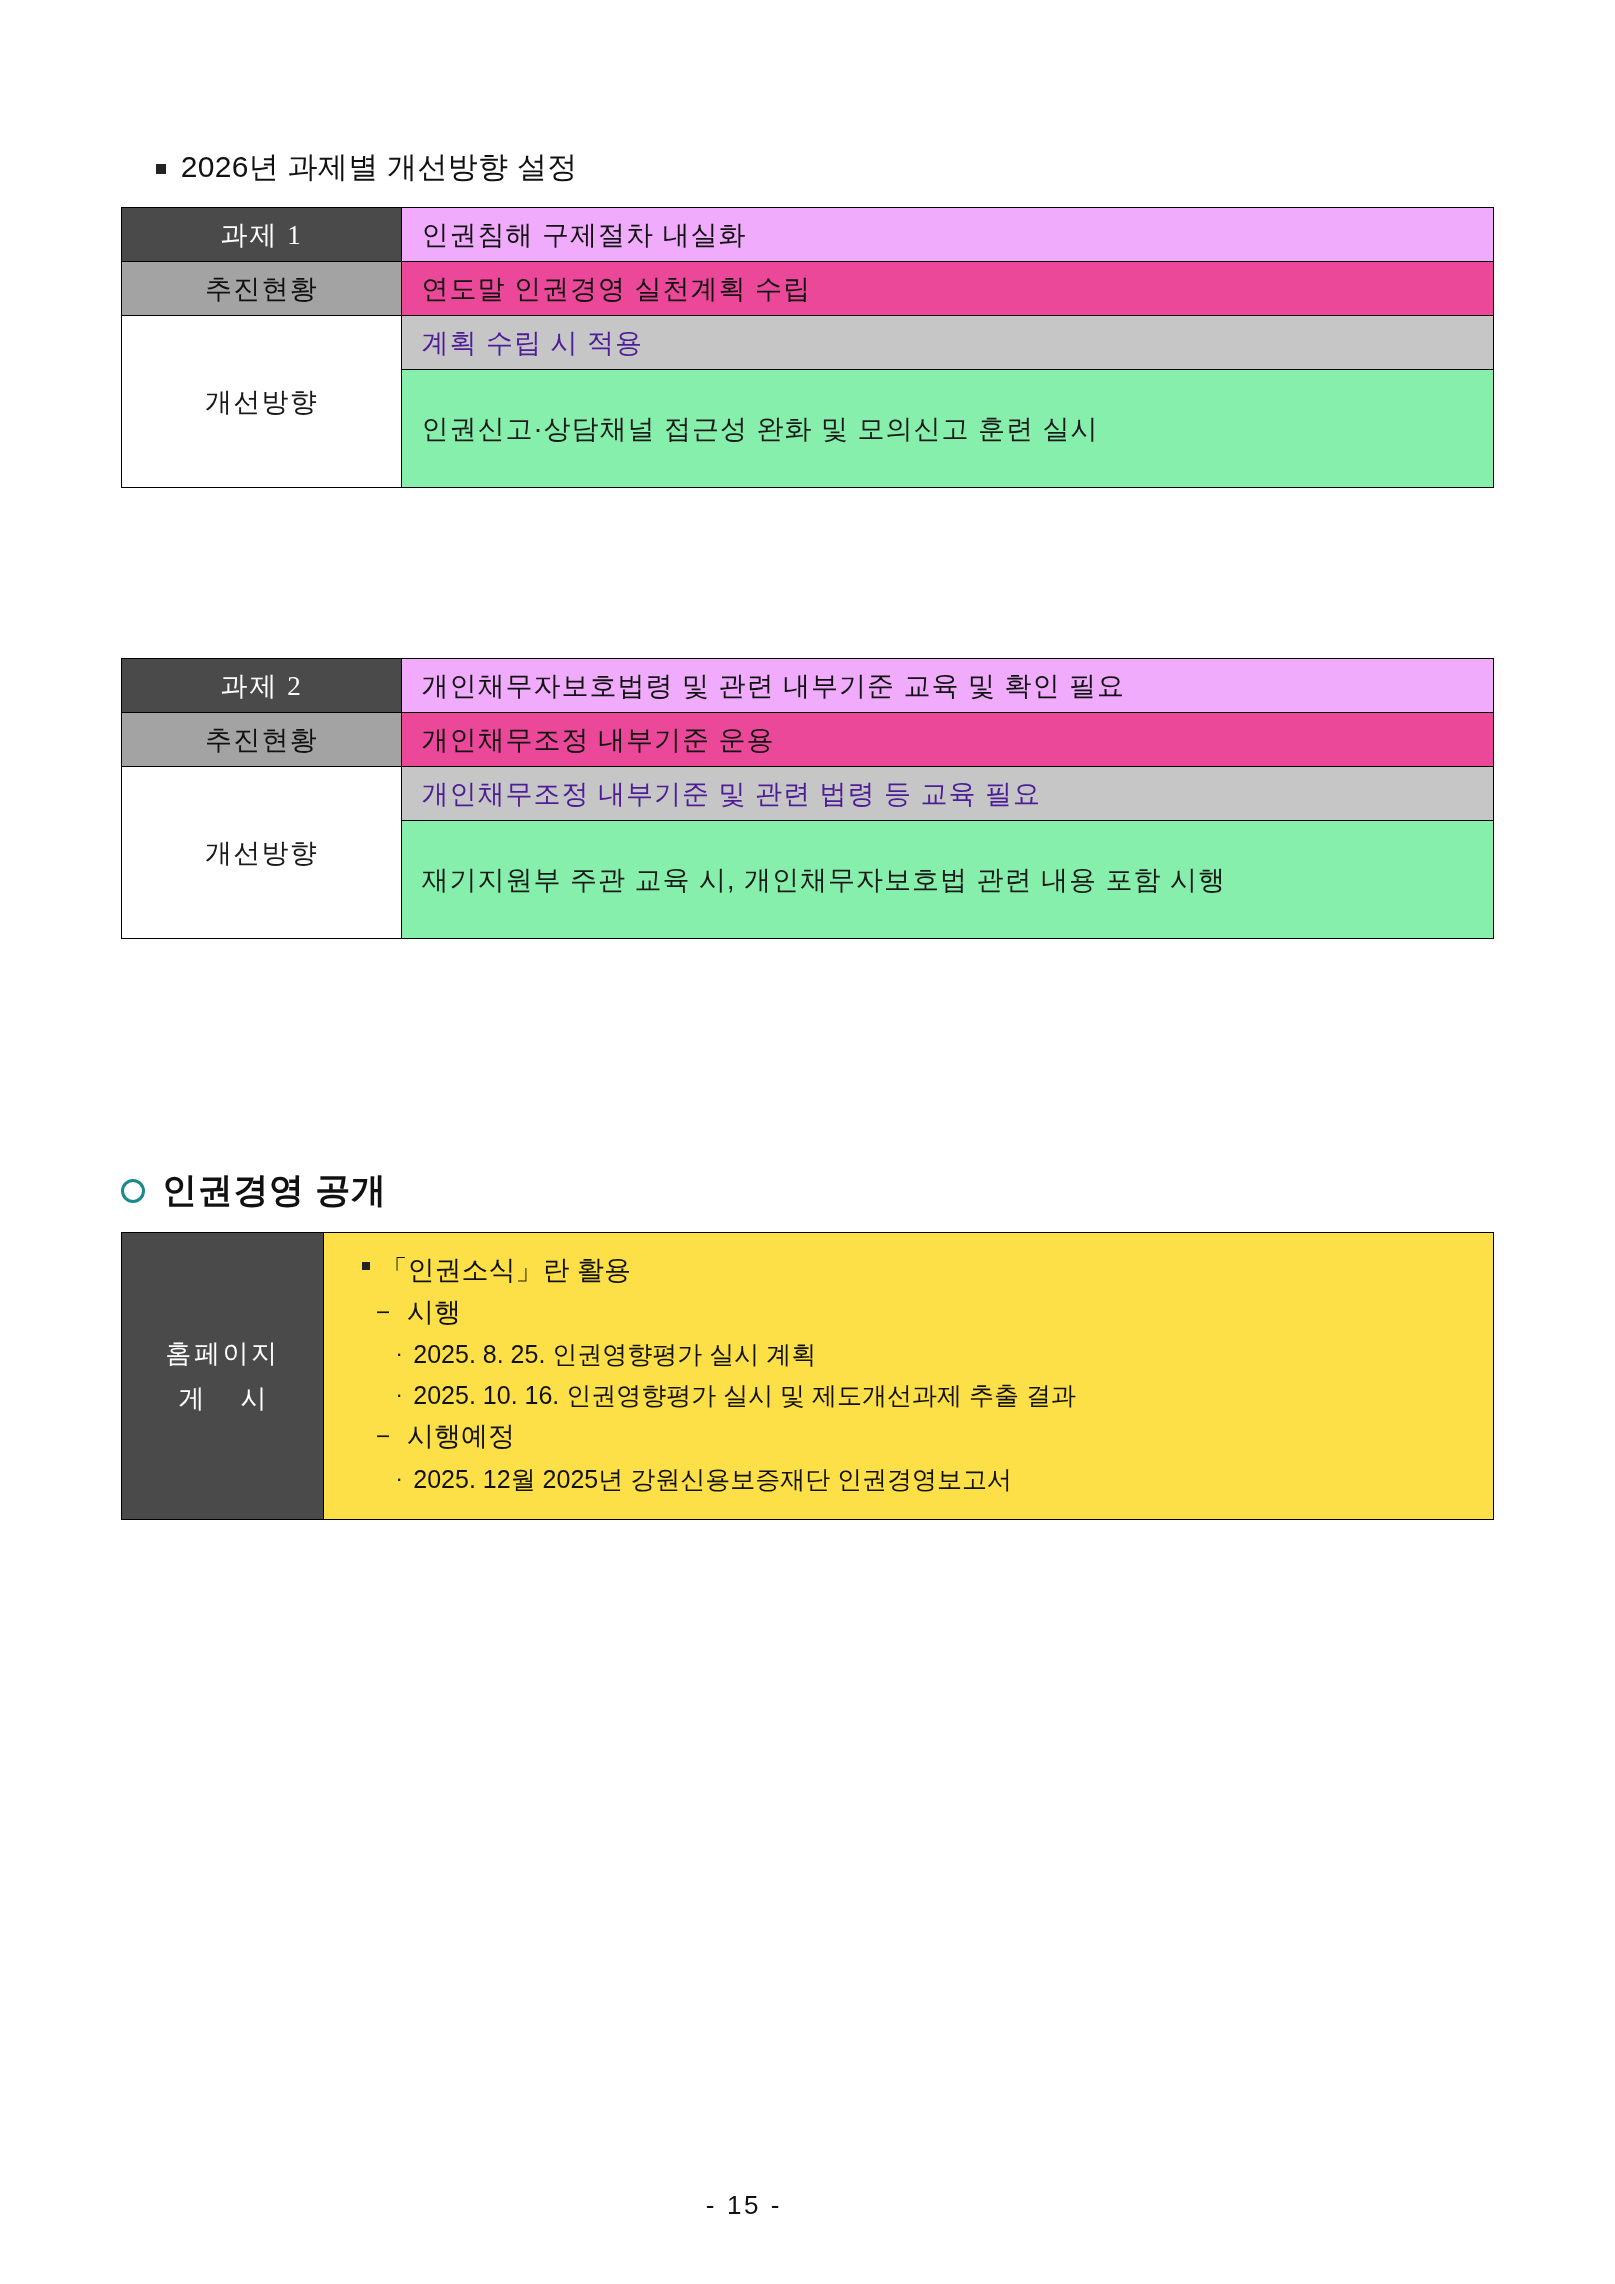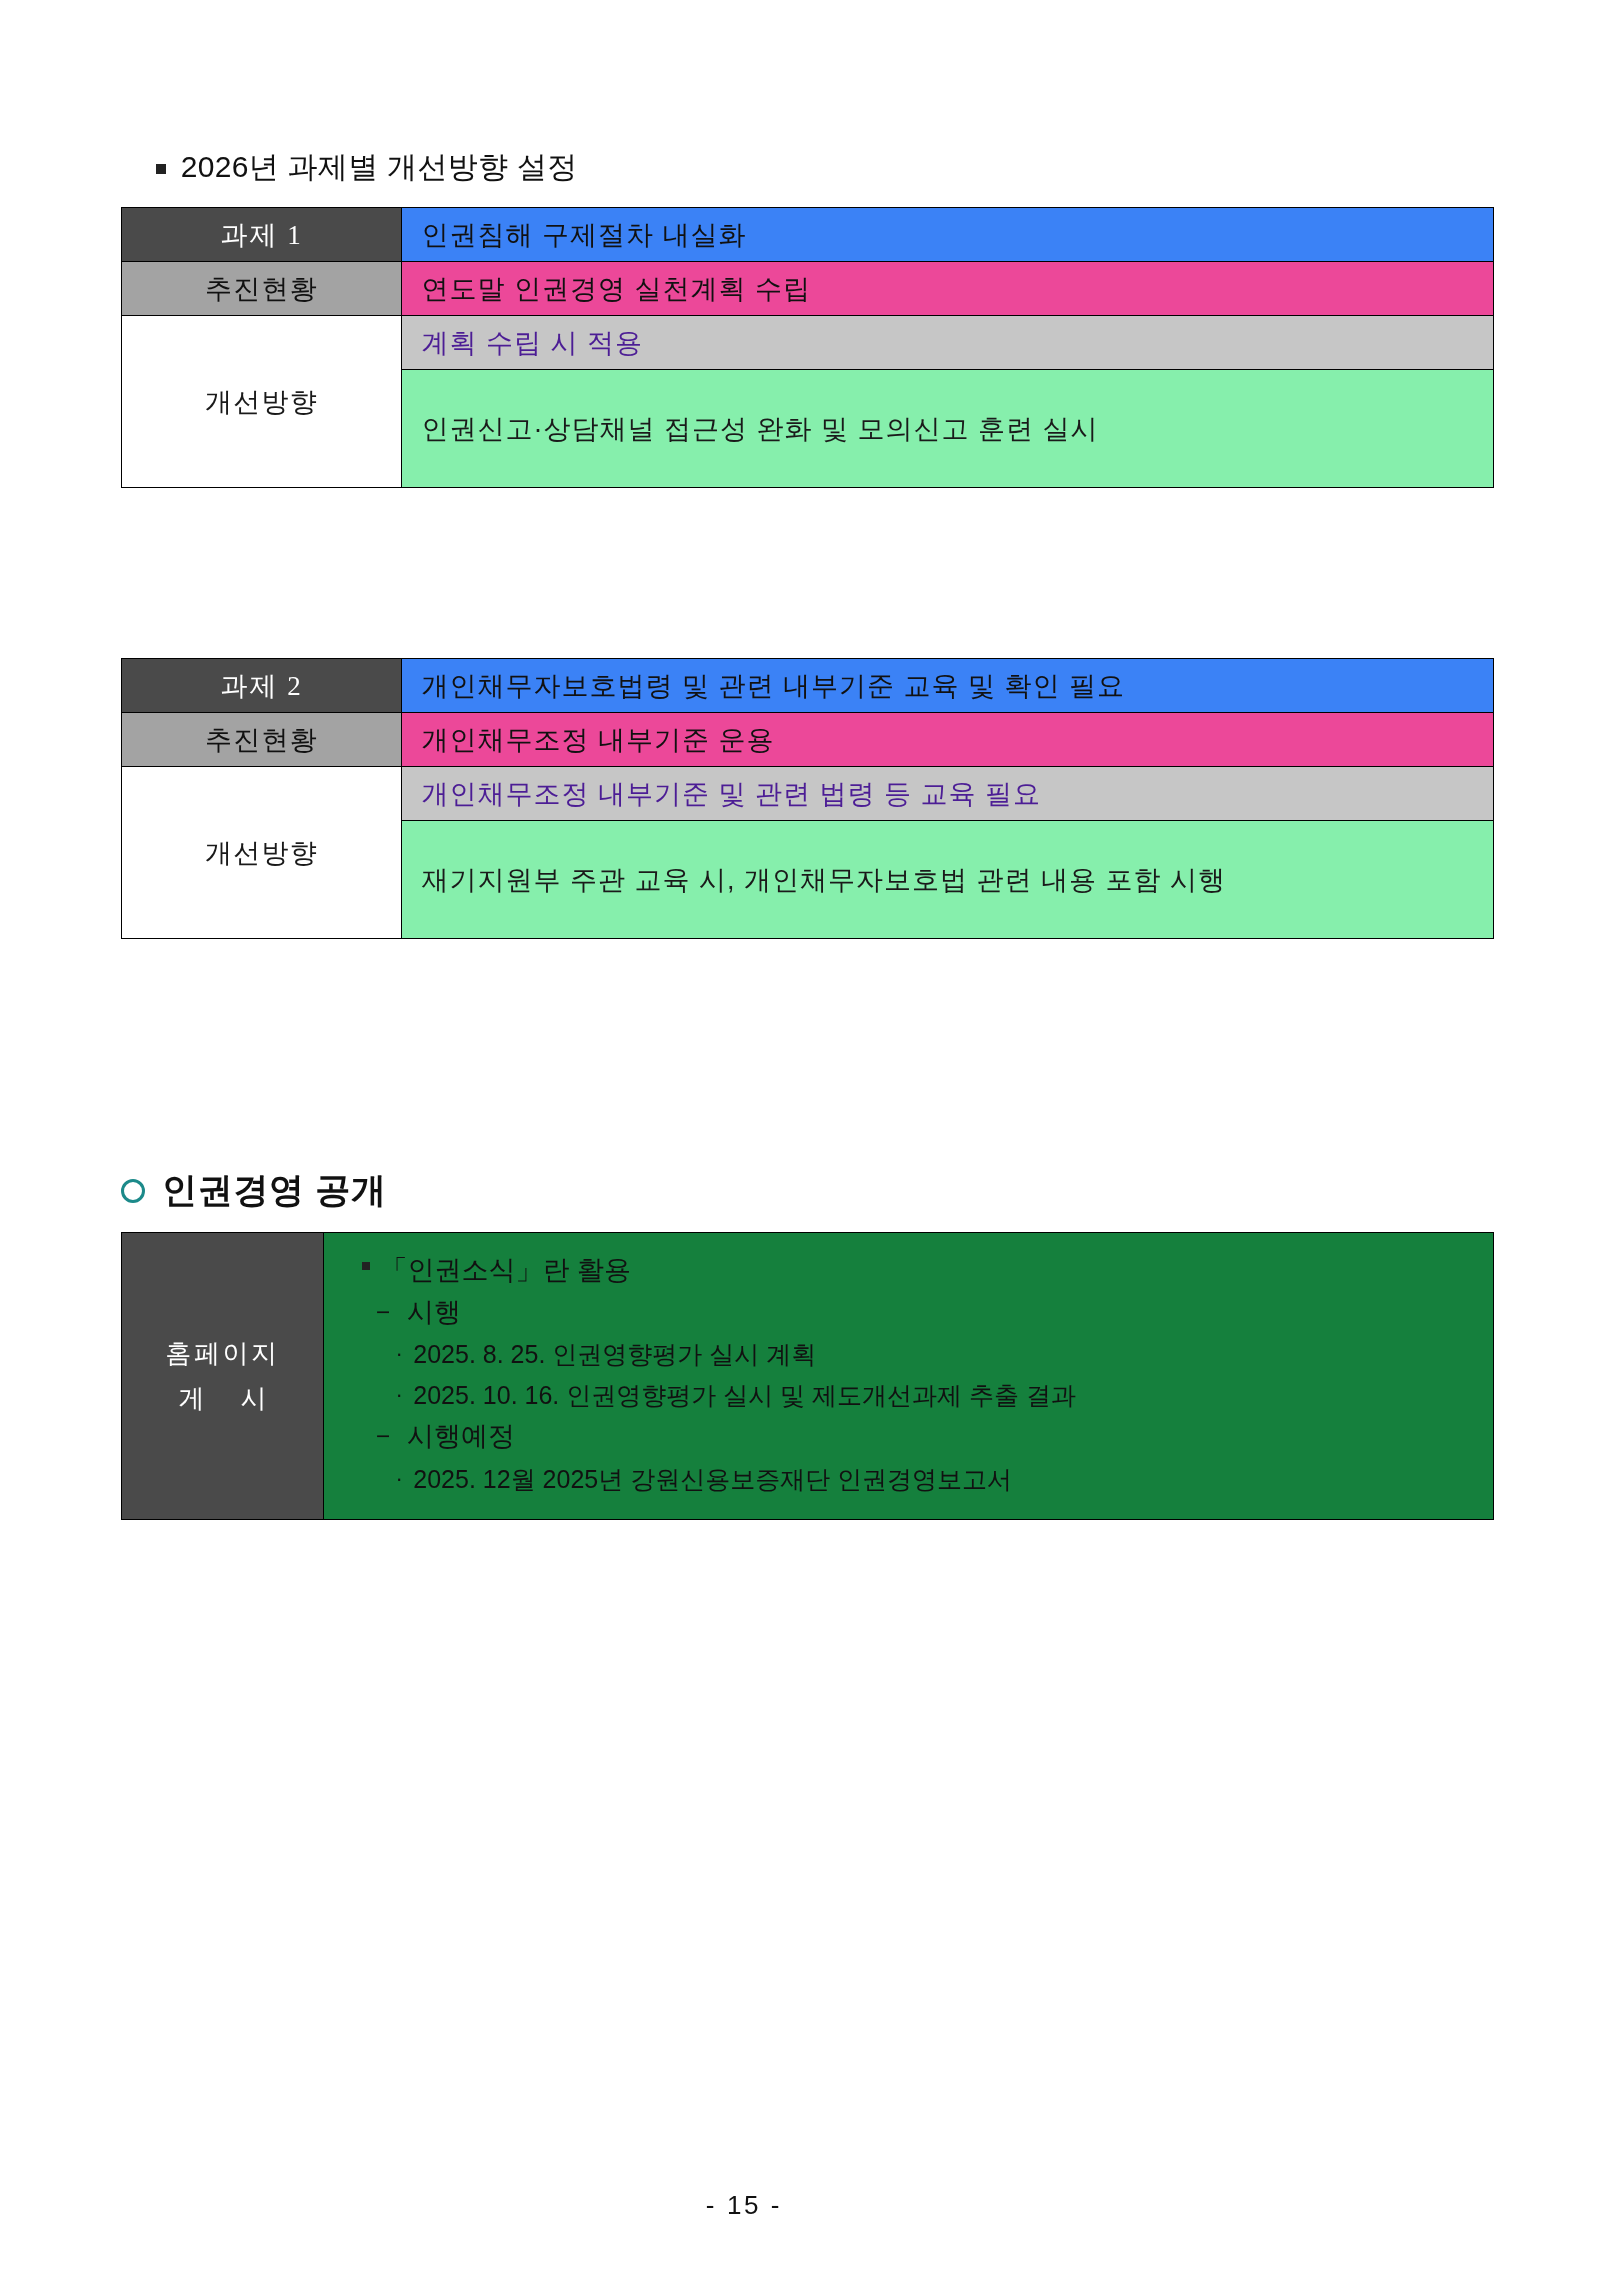--- a/index.html
+++ b/index.html
@@ -57,21 +57,21 @@
   .cell-head-dark {
     background: #4a4a4a;
     color: #ffffff;
     text-align: center;
     font-size: 27px;
     letter-spacing: 2px;
     height: 53px;
     font-family: Liberation Serif, serif;
   }
   .cell-title-light {
-    background: #3b82f6;
+    background: #f0abfc;
     color: #111;
     padding-left: 19.6px !important;
     letter-spacing: 1px;
     height: 53px;
   }
   .cell-label {
     background: #a3a3a3;
     color: #111;
     text-align: center;
     letter-spacing: 1.3px;
@@ -143,21 +143,21 @@
     font-size: 26px;
     line-height: 1.75;
     letter-spacing: 2.6px;
   }
   .disclosure-label .line2 {
     display: block;
     letter-spacing: 14.3px;
     padding-left: 14.3px;
   }
   .disclosure-body {
-    background: #15803d;
+    background: #fde047;
     padding: 17px 15.6px 19.6px 15.6px !important;
   }
   .d-row {
     display: flex;
     align-items: flex-start;
     gap: 10.4px;
     color: #111;
   }
   .d-lvl1 { margin-left: 22px; font-size: 27px; line-height: 1.5; }
   .d-lvl2 { margin-left: 30px; font-size: 27px; line-height: 1.62; }

